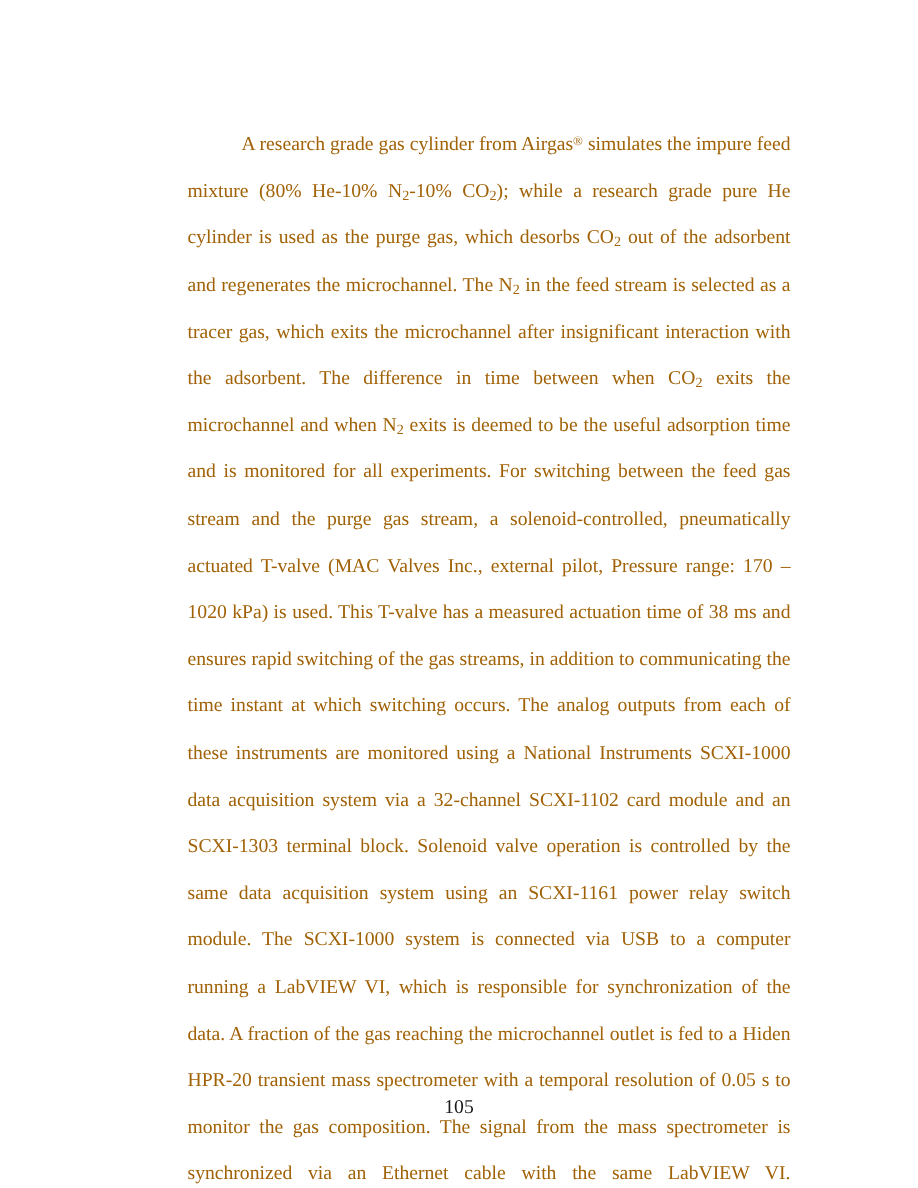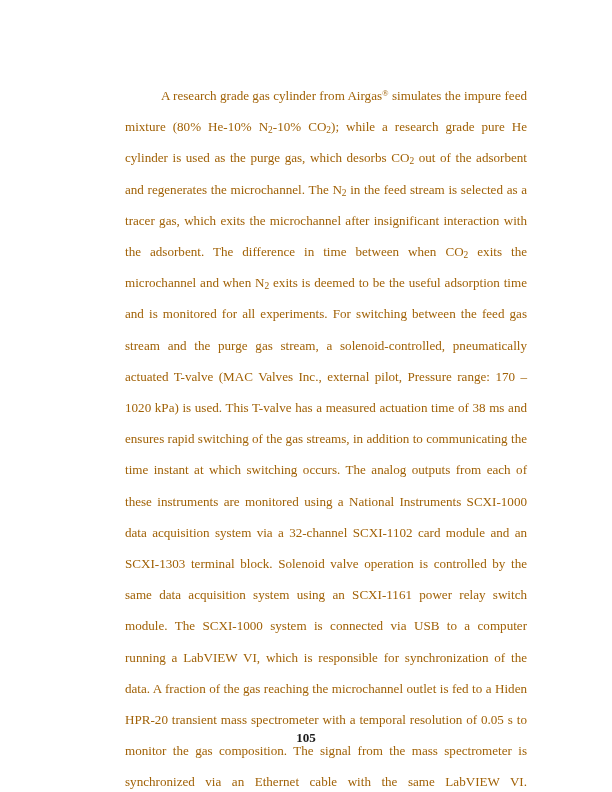--- a/index.html
+++ b/index.html
@@ -68,21 +68,20 @@
   .page-number {
     position: absolute;
     left: 0;
     top: 730px;
     width: 612px;
     text-align: center;
     font-size: 13.1px;
     line-height: 16px;
     color: #1a1a1a;
     font-family: "Liberation Serif", "DejaVu Serif", serif;
-    font-weight: bold;
   }
 </style>
 </head>
 <body>
 
 <div class="page">
 
   <div class="text-column">
     <p class="para para-body">A research grade gas cylinder from Airgas<sup>®</sup> simulates the impure feed mixture (80% He-10% N<sub>2</sub>-10% CO<sub>2</sub>); while a research grade pure He cylinder is used as the purge gas, which desorbs CO<sub>2</sub> out of the adsorbent and regenerates the microchannel. The N<sub>2</sub> in the feed stream is selected as a tracer gas, which exits the microchannel after insignificant interaction with the adsorbent. The difference in time between when CO<sub>2</sub> exits the microchannel and when N<sub>2</sub> exits is deemed to be the useful adsorption time and is monitored for all experiments. For switching between the feed gas stream and the purge gas stream, a solenoid-controlled, pneumatically actuated T-valve (MAC Valves Inc., external pilot, Pressure range: 170 – 1020 kPa) is used. This T-valve has a measured actuation time of 38 ms and ensures rapid switching of the gas streams, in addition to communicating the time instant at which switching occurs. The analog outputs from each of these instruments are monitored using a National Instruments SCXI-1000 data acquisition system via a 32-channel SCXI-1102 card module and an SCXI-1303 terminal block. Solenoid valve operation is controlled by the same data acquisition system using an SCXI-1161 power relay switch module. The SCXI-1000 system is connected via USB to a computer running a LabVIEW VI, which is responsible for synchronization of the data. A fraction of the gas reaching the microchannel outlet is fed to a Hiden HPR-20 transient mass spectrometer with a temporal resolution of 0.05 s to monitor the gas composition. The signal from the mass spectrometer is synchronized via an Ethernet cable with the same LabVIEW VI.</p>
 

